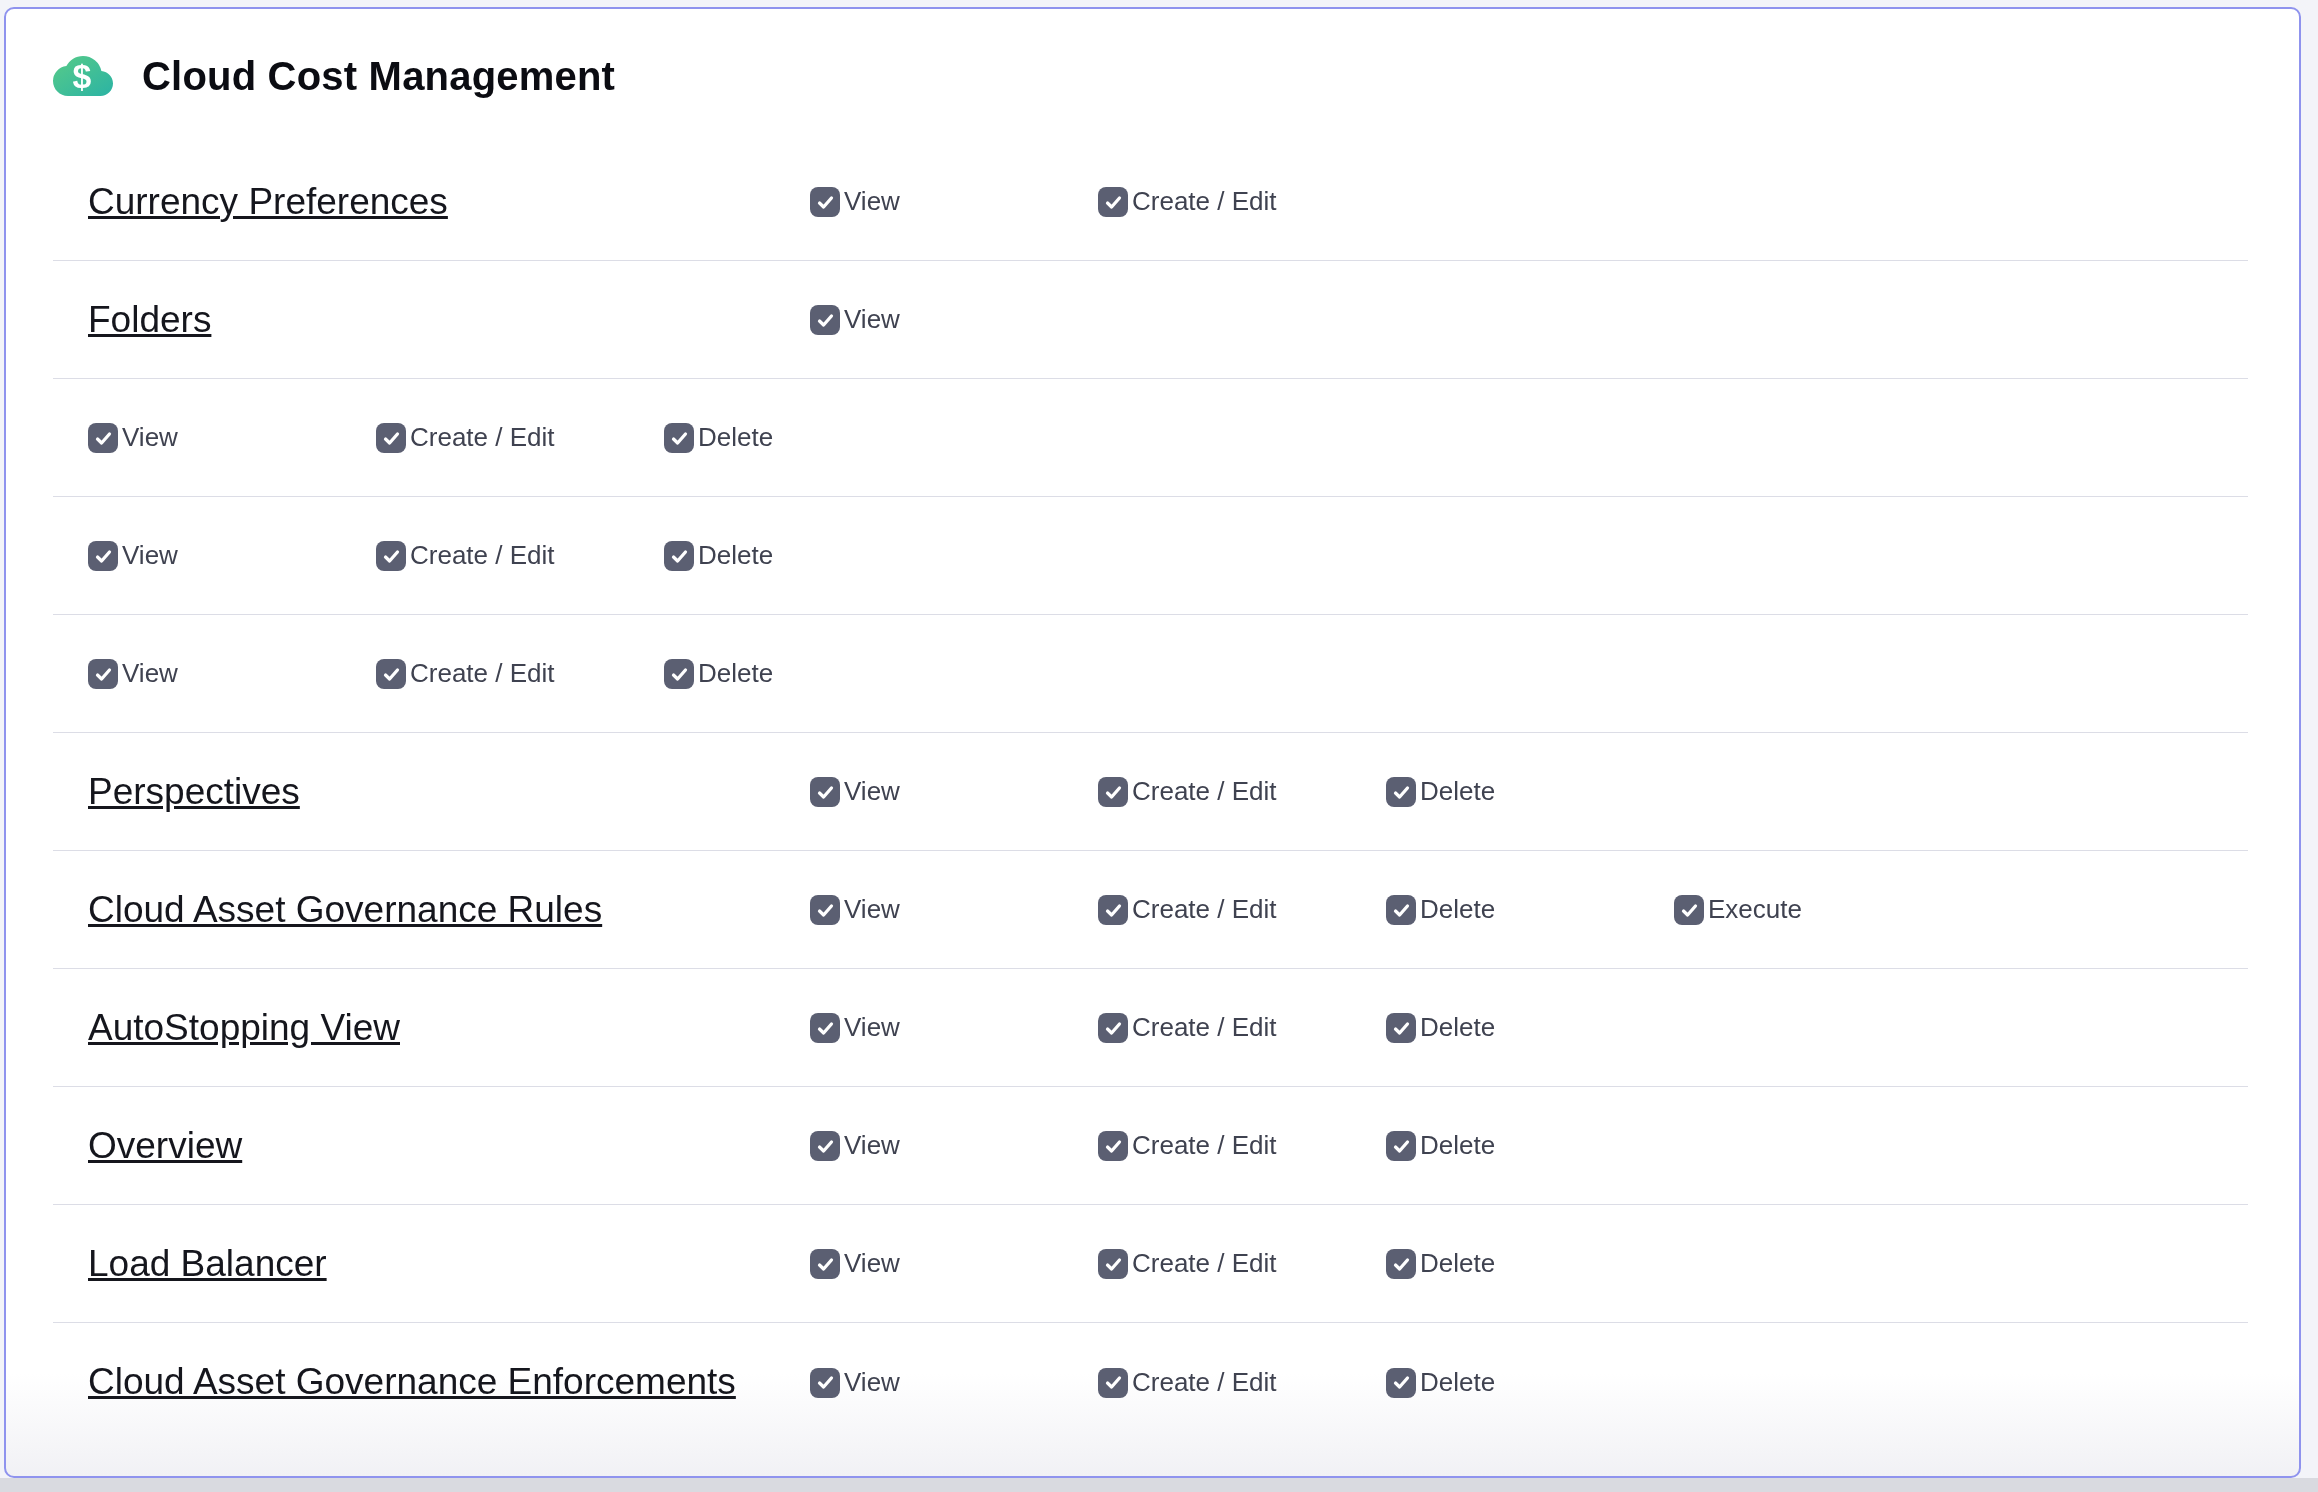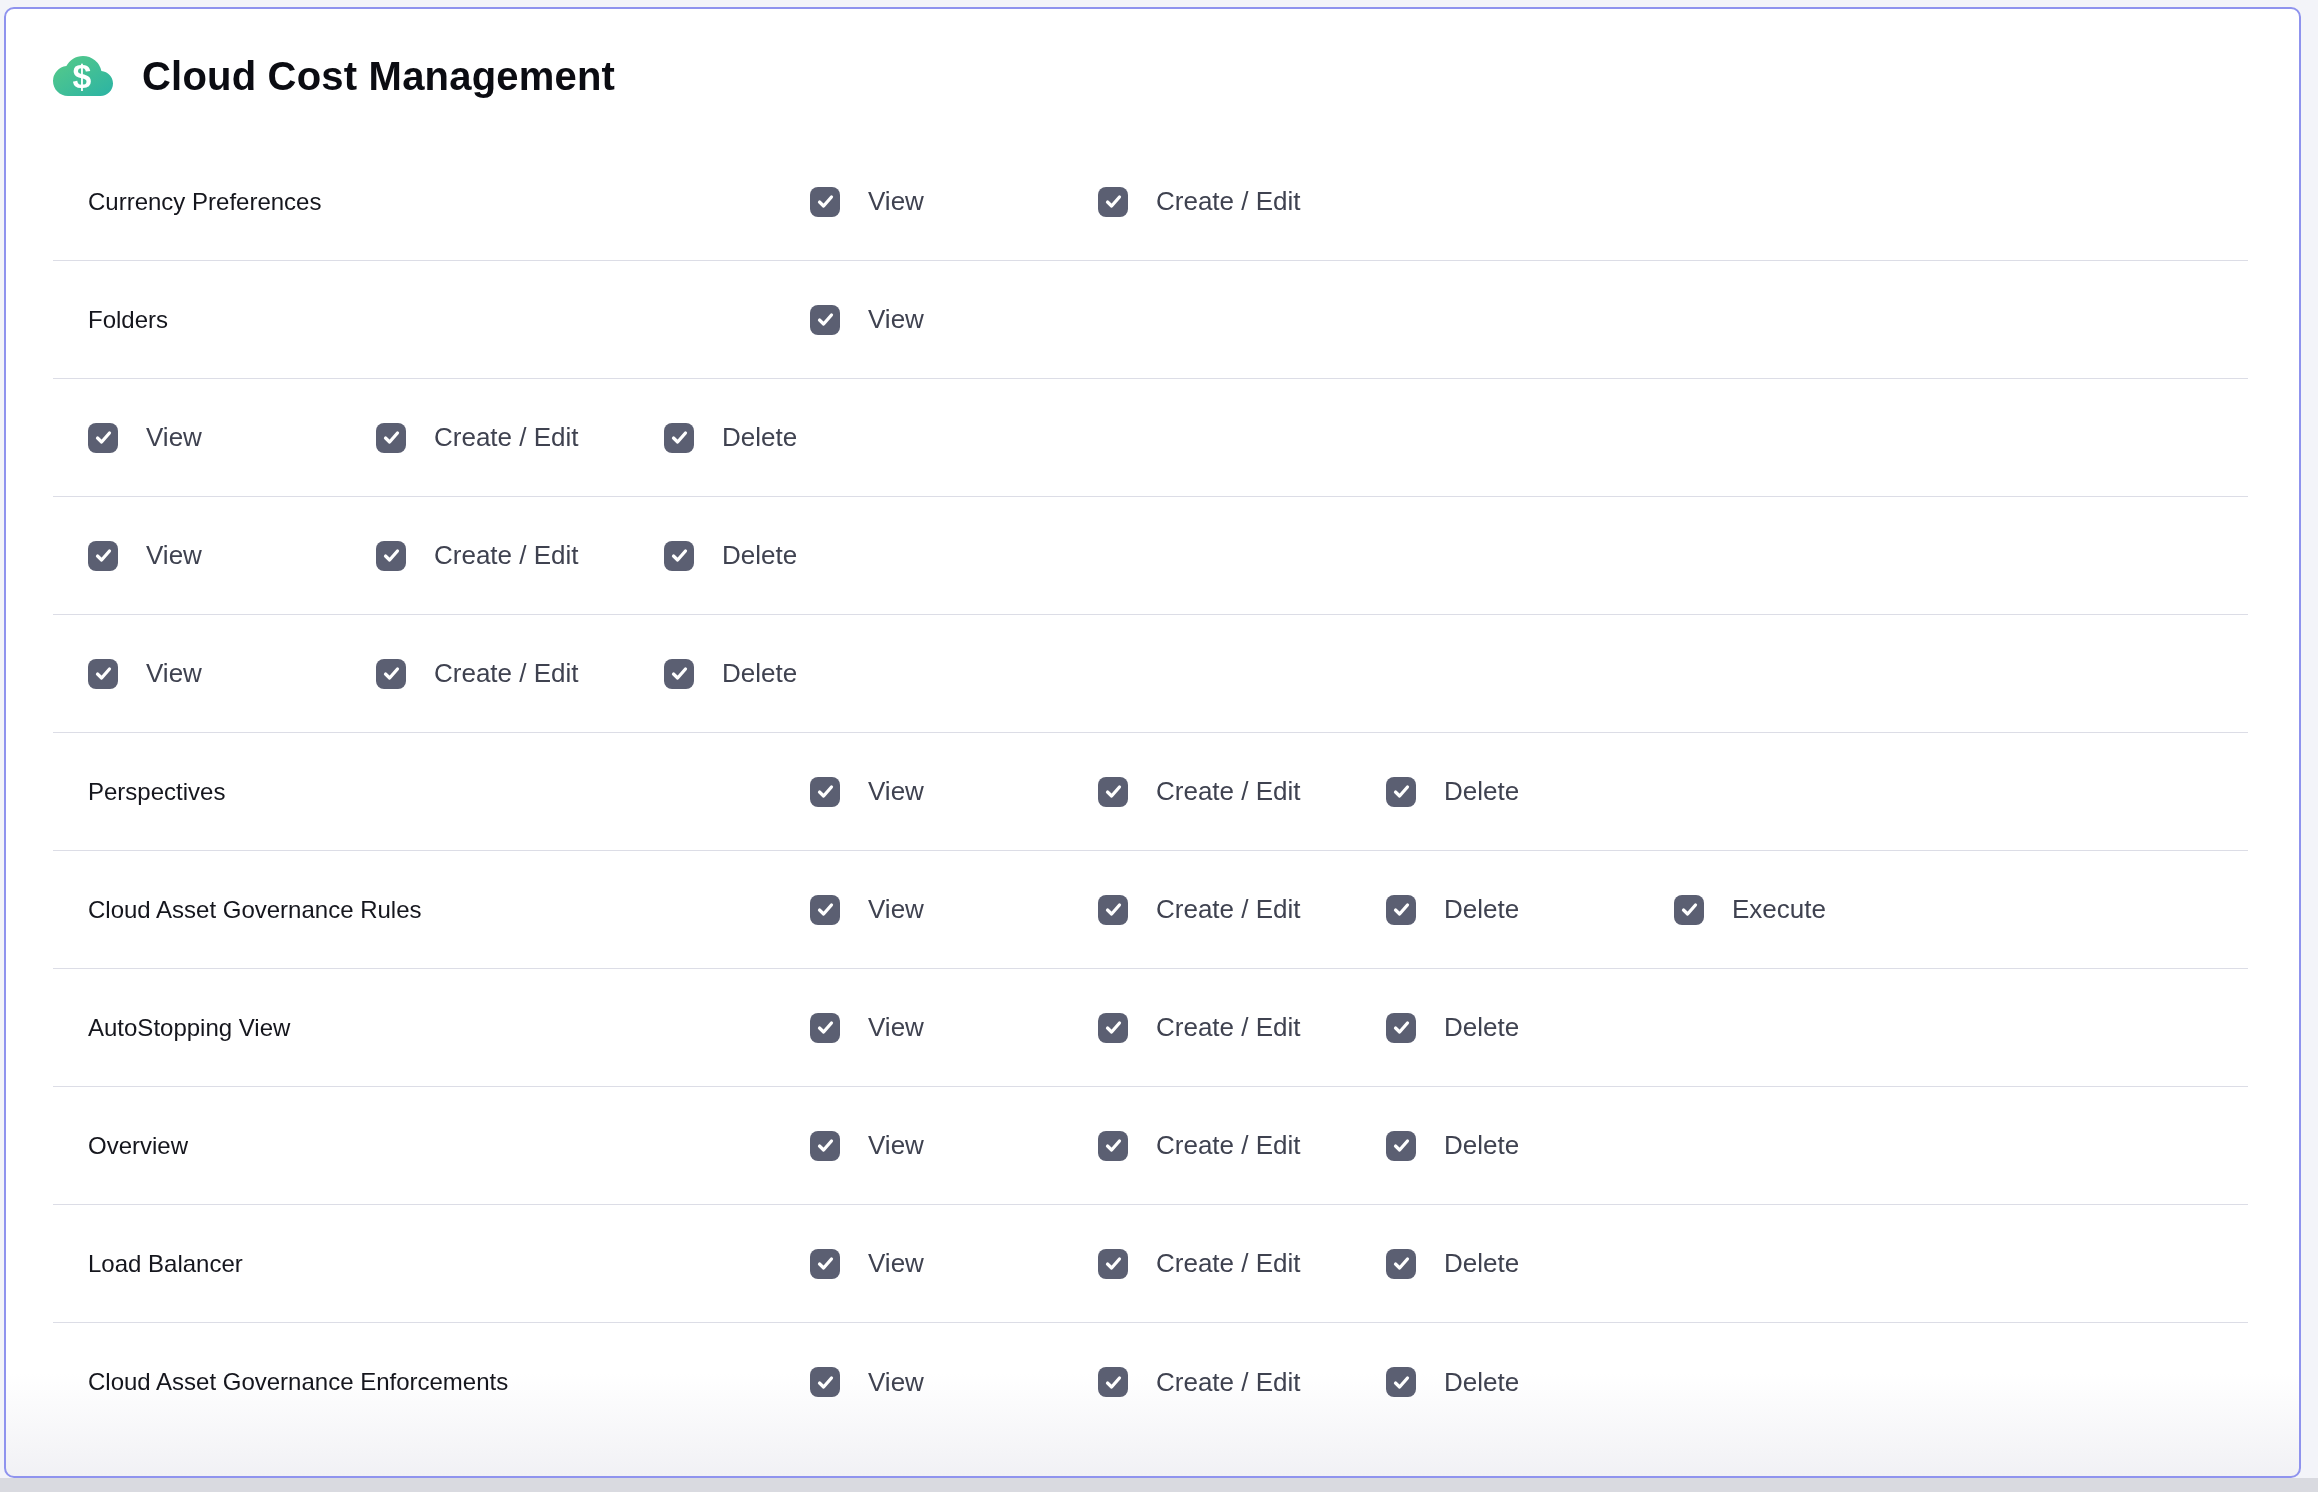--- a/index.html
+++ b/index.html
@@ -45,29 +45,30 @@
     margin: 0 51px 0 47px;
     display: flex;
     align-items: center;
     padding-left: 35px;
     border-bottom: 1px solid var(--divider, #dcdde6);
   }
   .row:last-child { border-bottom: none; }
   .row-label {
     width: 722px;
     flex: 0 0 722px;
-    font-size: 24px;
+    font-size: 37px;
     color: #15161d;
+    text-decoration: underline;
   }
   .perm-cell {
     width: 288px;
     flex: 0 0 288px;
     display: flex;
-    align-items: center;
-    gap: 28px;
+    align-items: flex-end;
+    gap: 4px;
   }
   .checkbox {
     width: 30px; height: 30px;
     flex: 0 0 30px;
     border-radius: 8px;
     background: var(--checkbox, #5b5f72);
     display: inline-flex;
     align-items: center;
     justify-content: center;
     cursor: pointer;

